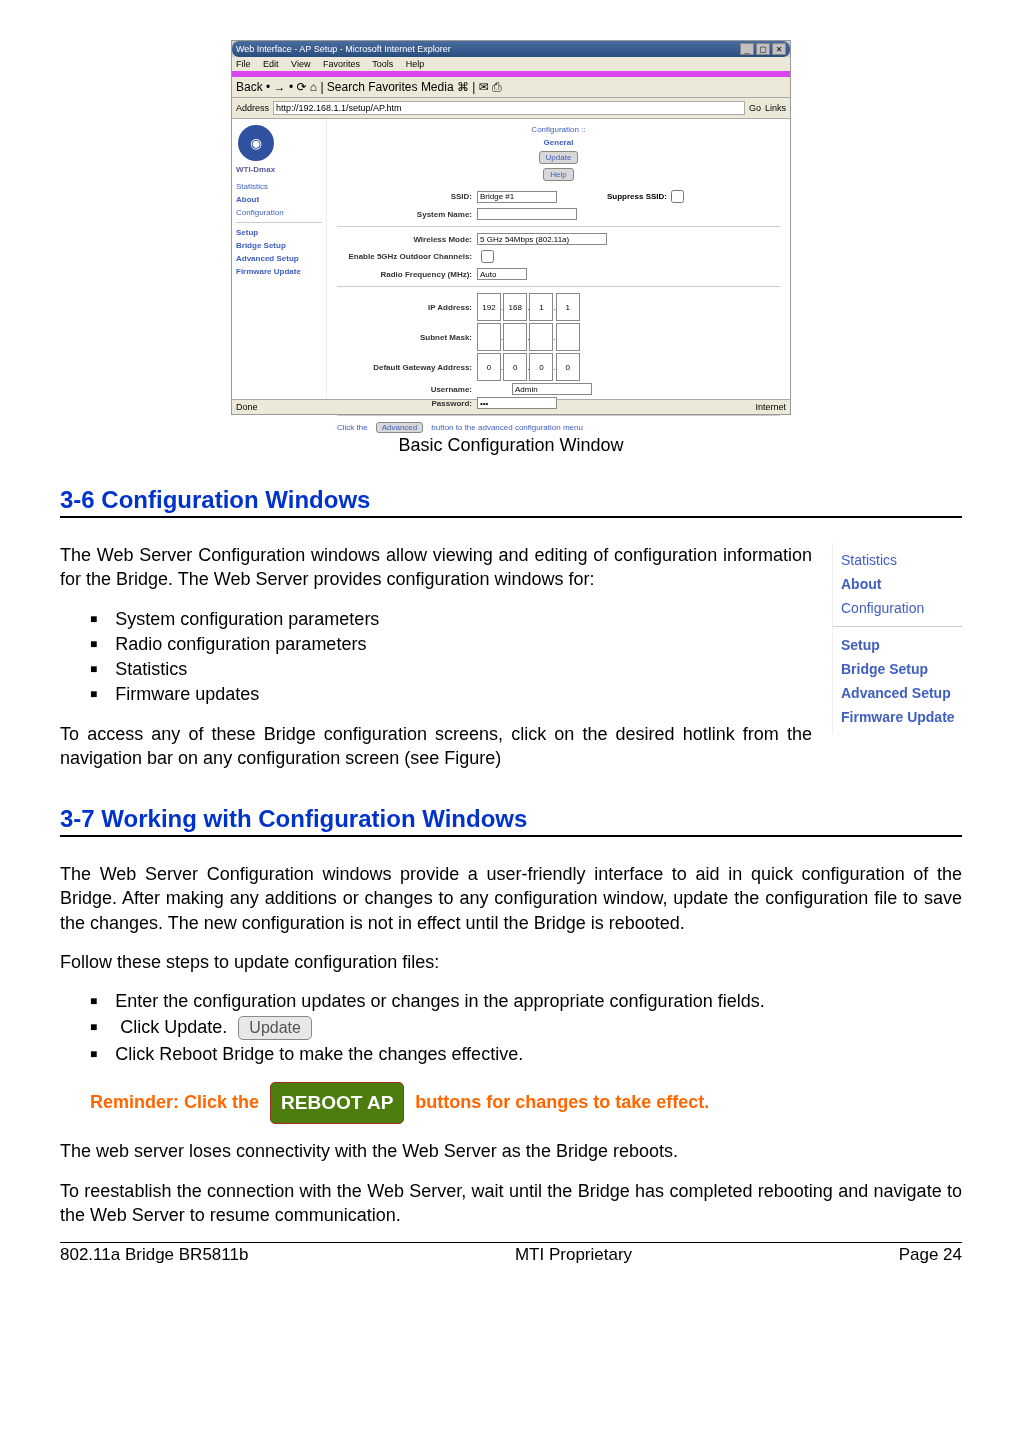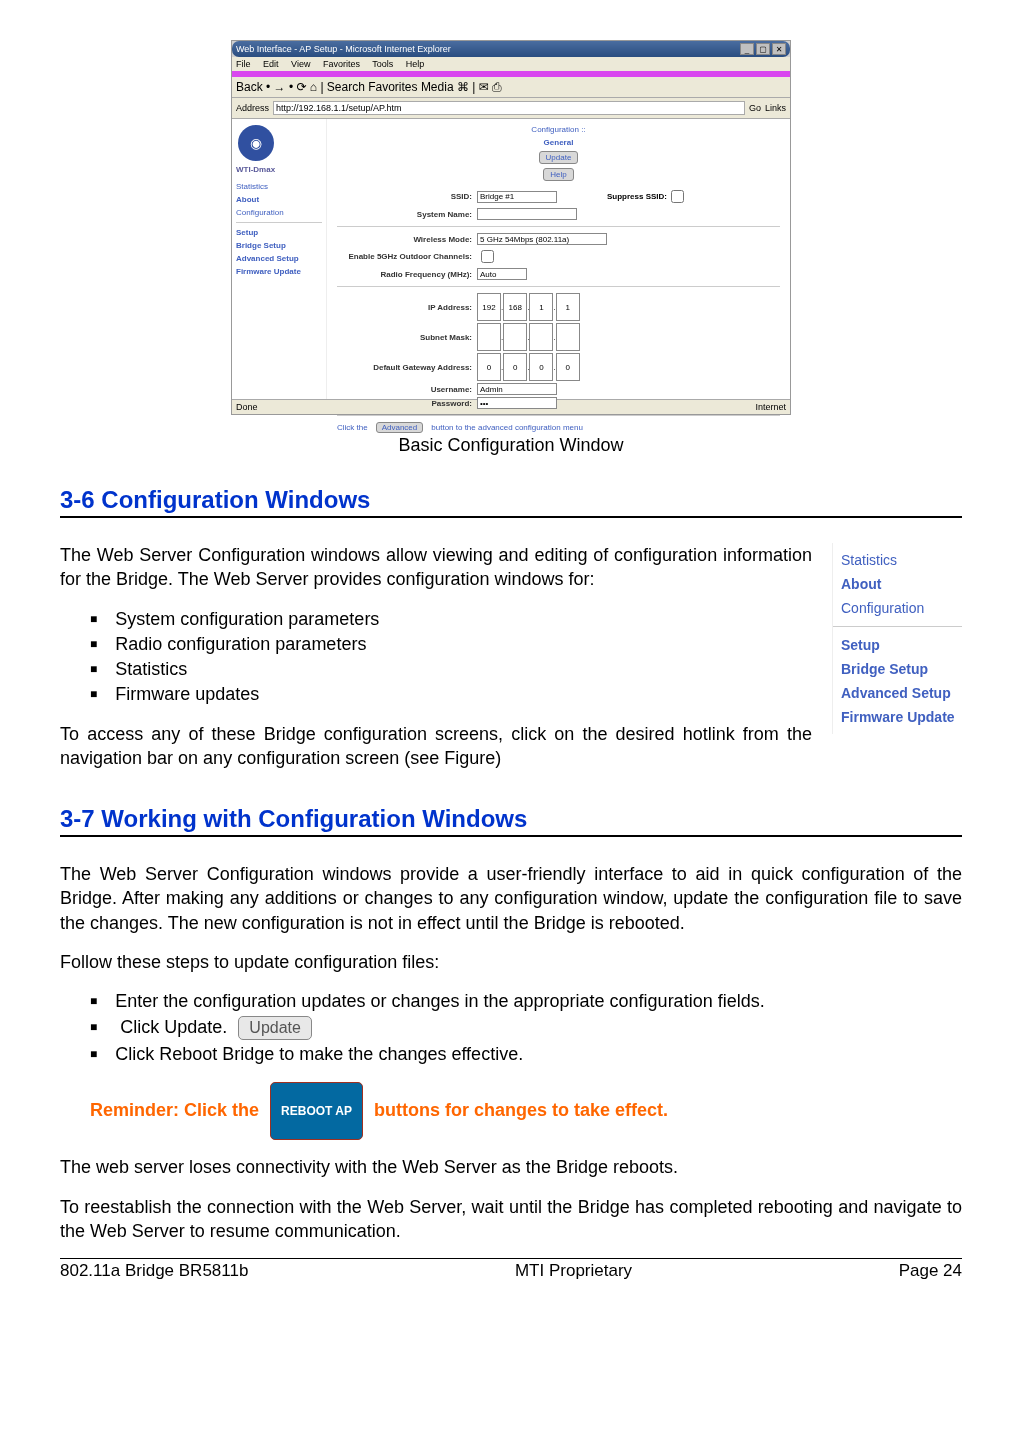--- a/index.html
+++ b/index.html
@@ -113,22 +113,22 @@
   ul.bullets li::before {
     content: "■"; font-size: 12px; margin-right: 18px; position:relative; top:-2px;
   }
   .update-btn {
     display:inline-block; border:1px solid #888; border-radius:5px;
     background:#e8e8e8; color:#555; padding: 2px 10px; font-size:16px;
     vertical-align:middle; margin-left:6px;
   }
   .reboot-btn {
     display:inline-block; border:1px solid #a03020; border-radius:5px;
-    background:#0369a1; color:#fff; font-weight:bold; padding:21px 10px;
-    font-size:12px; vertical-align:middle; margin:0 6px;
+    background:#4d7c0f; color:#fff; font-weight:bold; padding:9px 10px;
+    font-size:19px; vertical-align:middle; margin:0 6px;
   }
   .reminder {
     color:#ff6600; font-weight:bold; font-size:18px; margin: 10px 0 15px 30px;
   }
   .footer {
     border-top: 1px solid #000; margin-top: 10px; padding-top: 2px;
     display:flex; justify-content:space-between; font-size:17px;
   }
 </style>
 </head>
@@ -218,21 +218,21 @@
       </div>
       <div class="form-row">
         <span class="form-label">Default Gateway Address:</span>
         <input class="ip-box" value="0" style=""> .
         <input class="ip-box" value="0" style=""> .
         <input class="ip-box" value="0" style=""> .
         <input class="ip-box" value="0" style="">
       </div>
       <div class="form-row">
         <span class="form-label">Username:</span>
-        <input class="form-input" style="width: 80px;" value="Admin">
+        <input class="form-input" style="width: 80px; margin-left: 35px;" value="Admin">
       </div>
       <div class="form-row">
         <span class="form-label">Password:</span>
         <input class="form-input" style="width: 80px;" value="•••">
       </div>
       <div class="form-sep"></div>
       <div class="adv-note">
         <span>Click the</span>
         <span class="btn">Advanced</span>
         <span>button to the advanced configuration menu</span>

